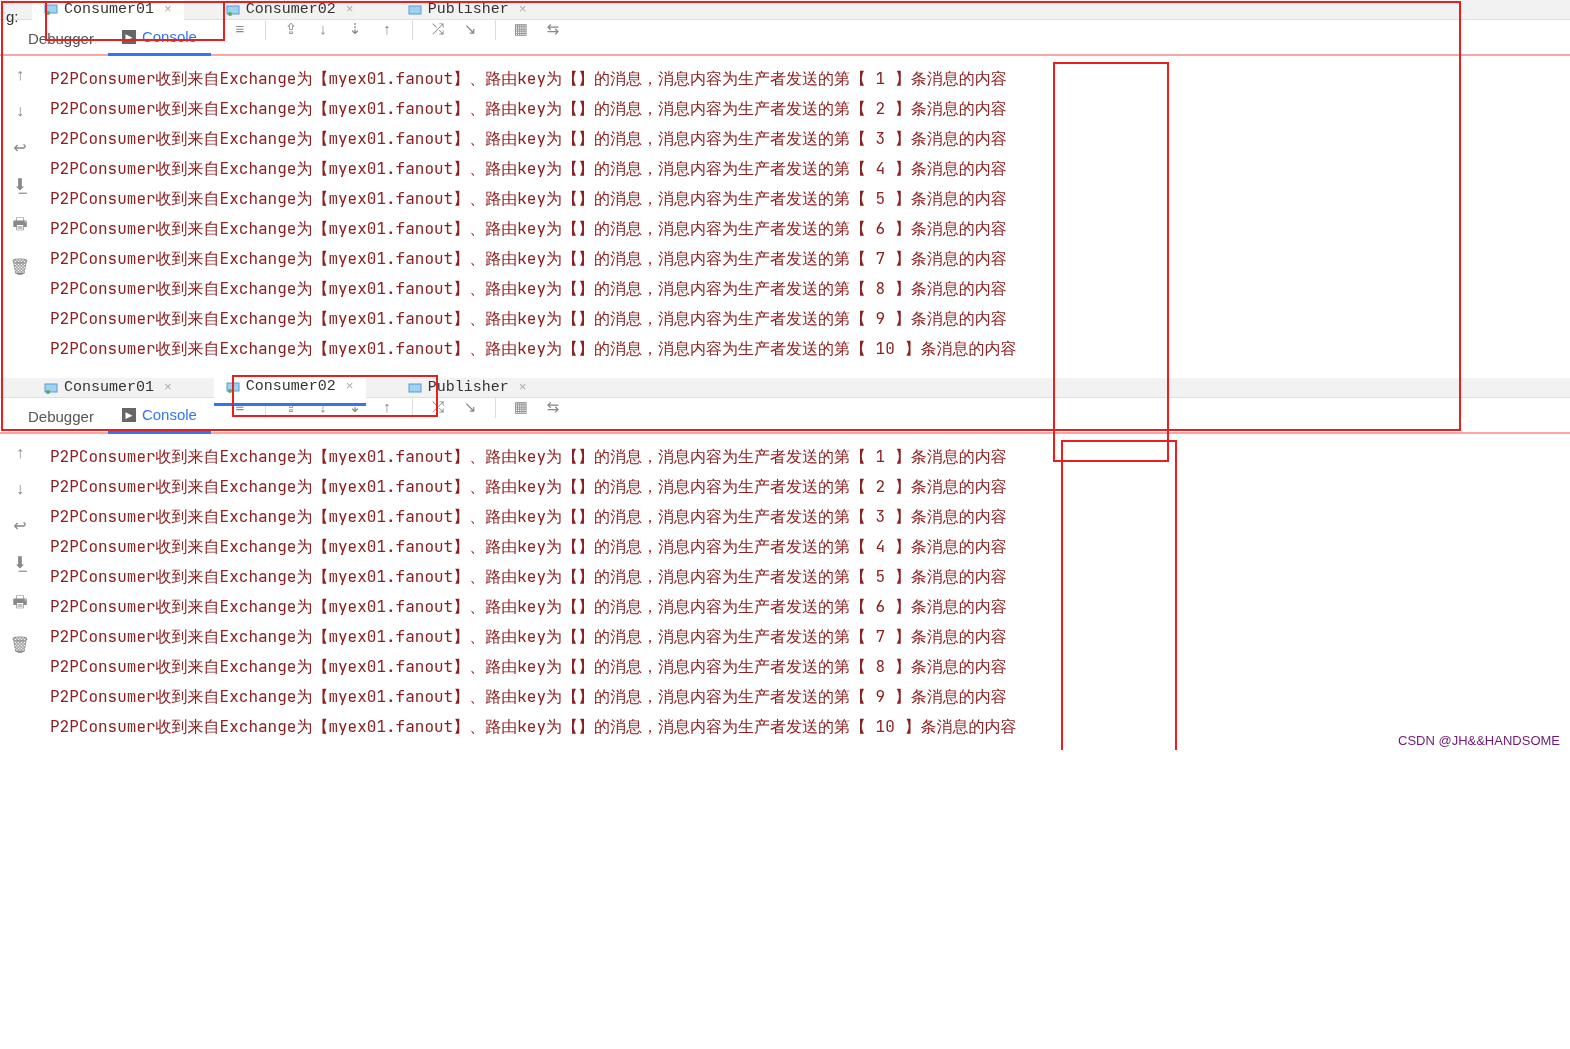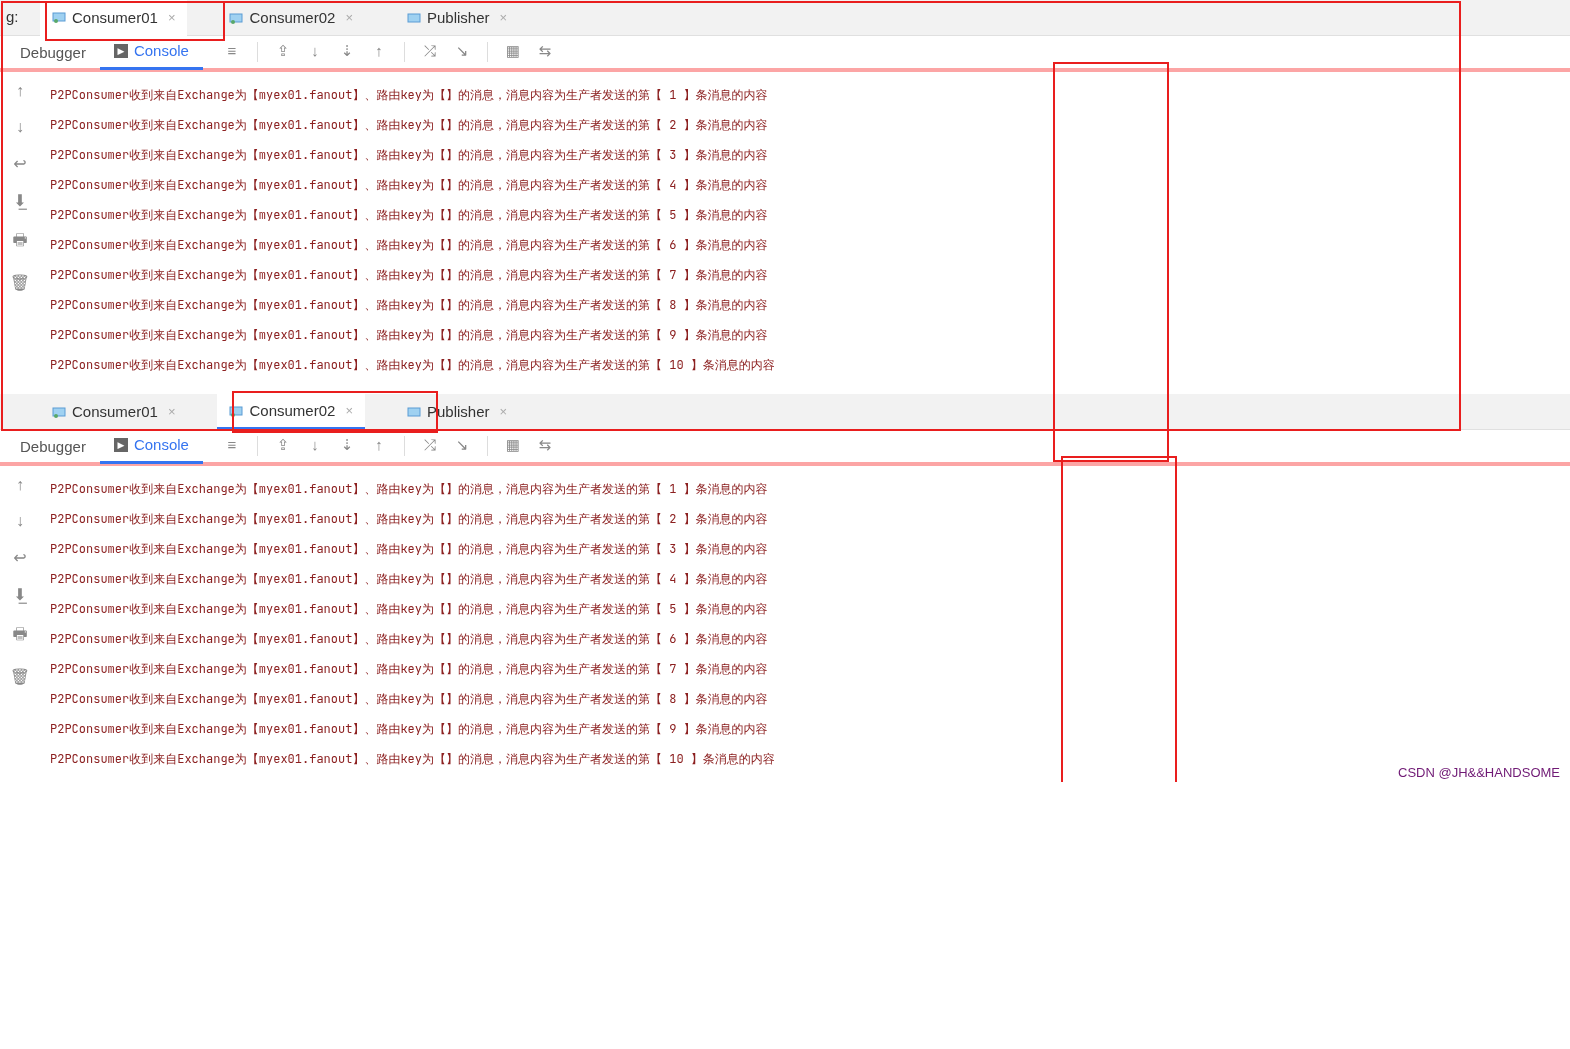--- a/index.html
+++ b/index.html
@@ -1,34 +1,34 @@
 <!DOCTYPE html>
 <html><head>
 <meta charset="utf-8">
 <style>
 * { margin: 0; padding: 0; box-sizing: border-box; }
 body { font-family: "Segoe UI", Arial, sans-serif; font-size: 13px; background: #fff; color: #333; width: 1570px; }
 .panel { position: relative; }
-.tab-bar { display: flex; align-items: center; background: #f2f2f2; border-bottom: 1px solid #e0e0e0; height: 36px; padding-left: 40px; }
+.tab-bar { display: flex; align-items: center; background: #f2f2f2; border-bottom: 1px solid #e0e0e0; height: 20px; padding-left: 32px; font-family: Liberation Mono, monospace; }
 .label-prefix { position: absolute; left: 6px; top: 8px; color: #333; font-size: 15px; }
 .tab { display: flex; align-items: center; gap: 6px; padding: 0 12px; height: 36px; font-size: 15px; color: #333; cursor: pointer; position: relative; }
 .tab.active { background: #fff; border-bottom: 2px solid #fff; margin-bottom: -1px; }
 .tab-icon { width: 14px; height: 14px; display: inline-flex; }
 .tab-close { color: #aaa; font-size: 13px; margin-left: 4px; }
-.tool-row { display: flex; align-items: center; height: 36px; background: #fff; border-bottom: 4px solid #fca5a5; padding-left: 6px; gap: 0; }
+.tool-row { display: flex; height: 36px; background: #fff; border-bottom: 2px solid #fca5a5; padding-left: 14px; gap: 0; }
 .tool-tab { padding: 0 14px; height: 36px; display: flex; align-items: center; font-size: 15px; color: #555; cursor: pointer; }
 .tool-tab.active { color: #3574F0; border-bottom: 3px solid #3574F0; }
 .tool-tab .console-icon { width: 14px; height: 14px; background: #666; margin-right: 6px; display: inline-flex; align-items: center; justify-content: center; color: #fff; font-size: 9px; }
 .tool-icons { display: flex; gap: 14px; margin-left: 20px; }
 .tbtn { color: #888; font-size: 15px; cursor: pointer; width: 18px; text-align: center; }
 .divider { width: 1px; height: 20px; background: #ddd; margin: 0 2px; }
 .content-area { display: flex; }
 .gutter { width: 40px; display: flex; flex-direction: column; align-items: center; padding-top: 10px; gap: 18px; }
 .gbtn { color: #888; font-size: 16px; cursor: pointer; }
-.console-out { flex: 1; padding: 8px 0 8px 10px; font-family: "JetBrains Mono", Consolas, monospace; font-size: 12px; line-height: 30px; }
+.console-out { flex: 1; padding: 8px 0 8px 10px; font-family: "JetBrains Mono", Consolas, monospace; font-size: 16px; line-height: 30px; }
 .console-out .line { color: #8C2020; white-space: nowrap; }
 .panel2 .console-out .line { color: #8C2020; }
 .red-box { position: absolute; border: 2px solid #E91E1E; pointer-events: none; z-index: 10; }
 .watermark { position: absolute; right: 10px; bottom: 2px; color: #701a75; font-size: 13px; }
 </style>
 </head>
 <body>
 
 <div class="panel">
   <div class="red-box" style="left:1px; top:1px; width:1460px; height:430px;"></div>

